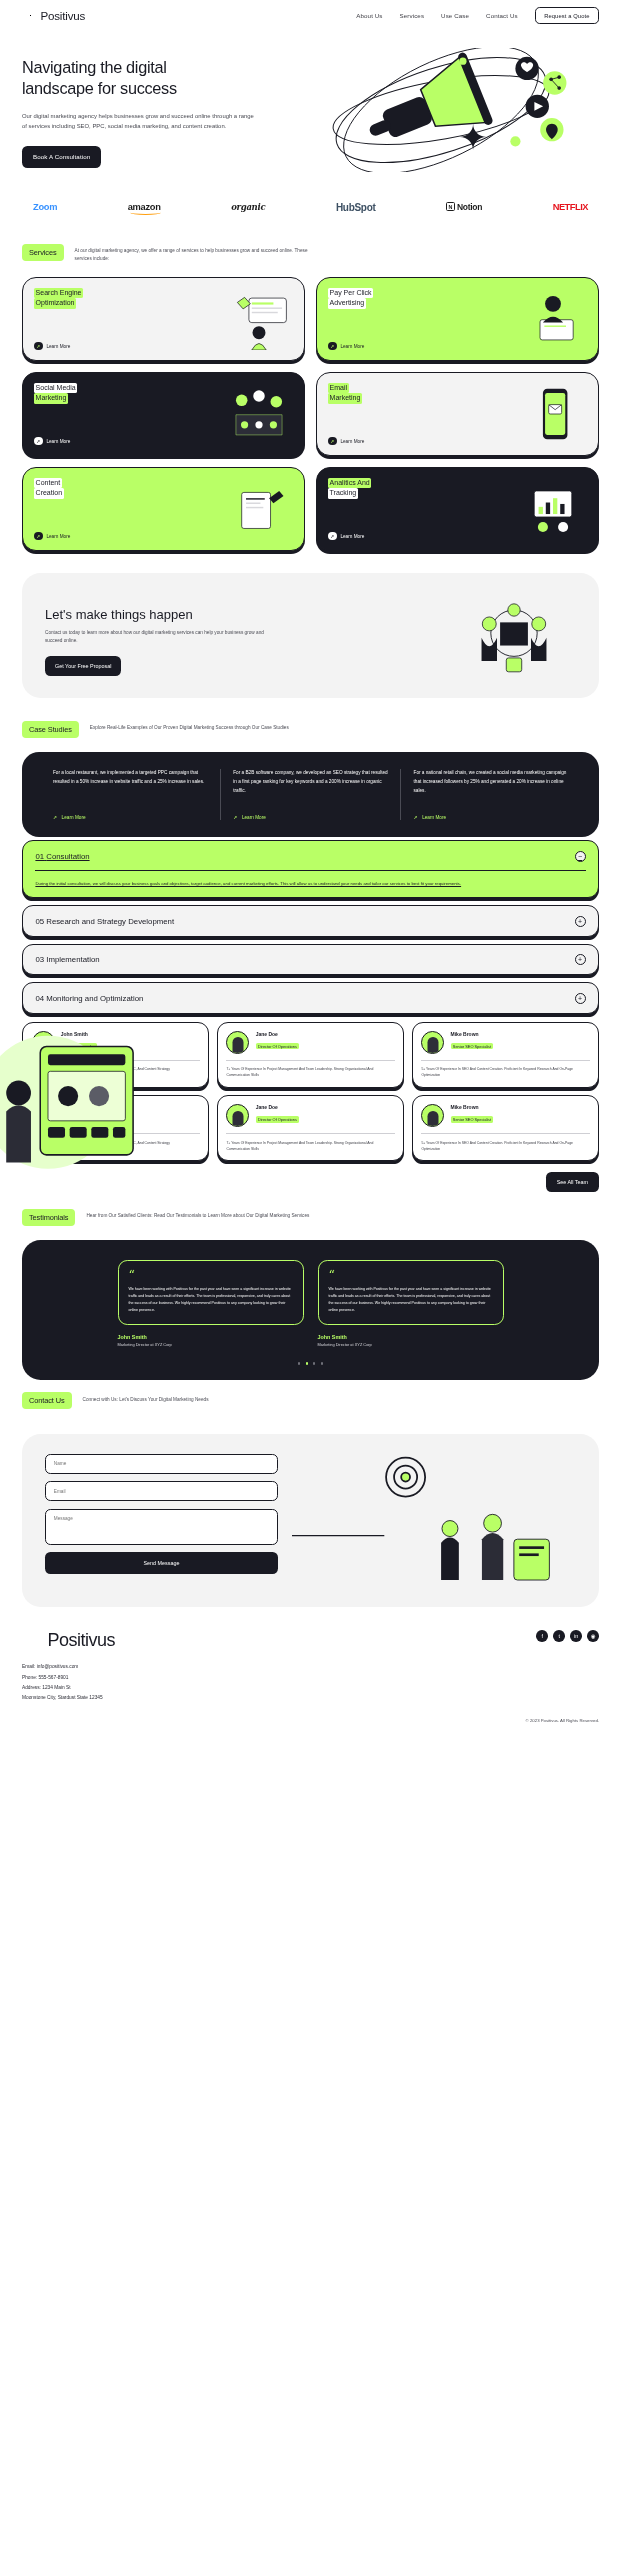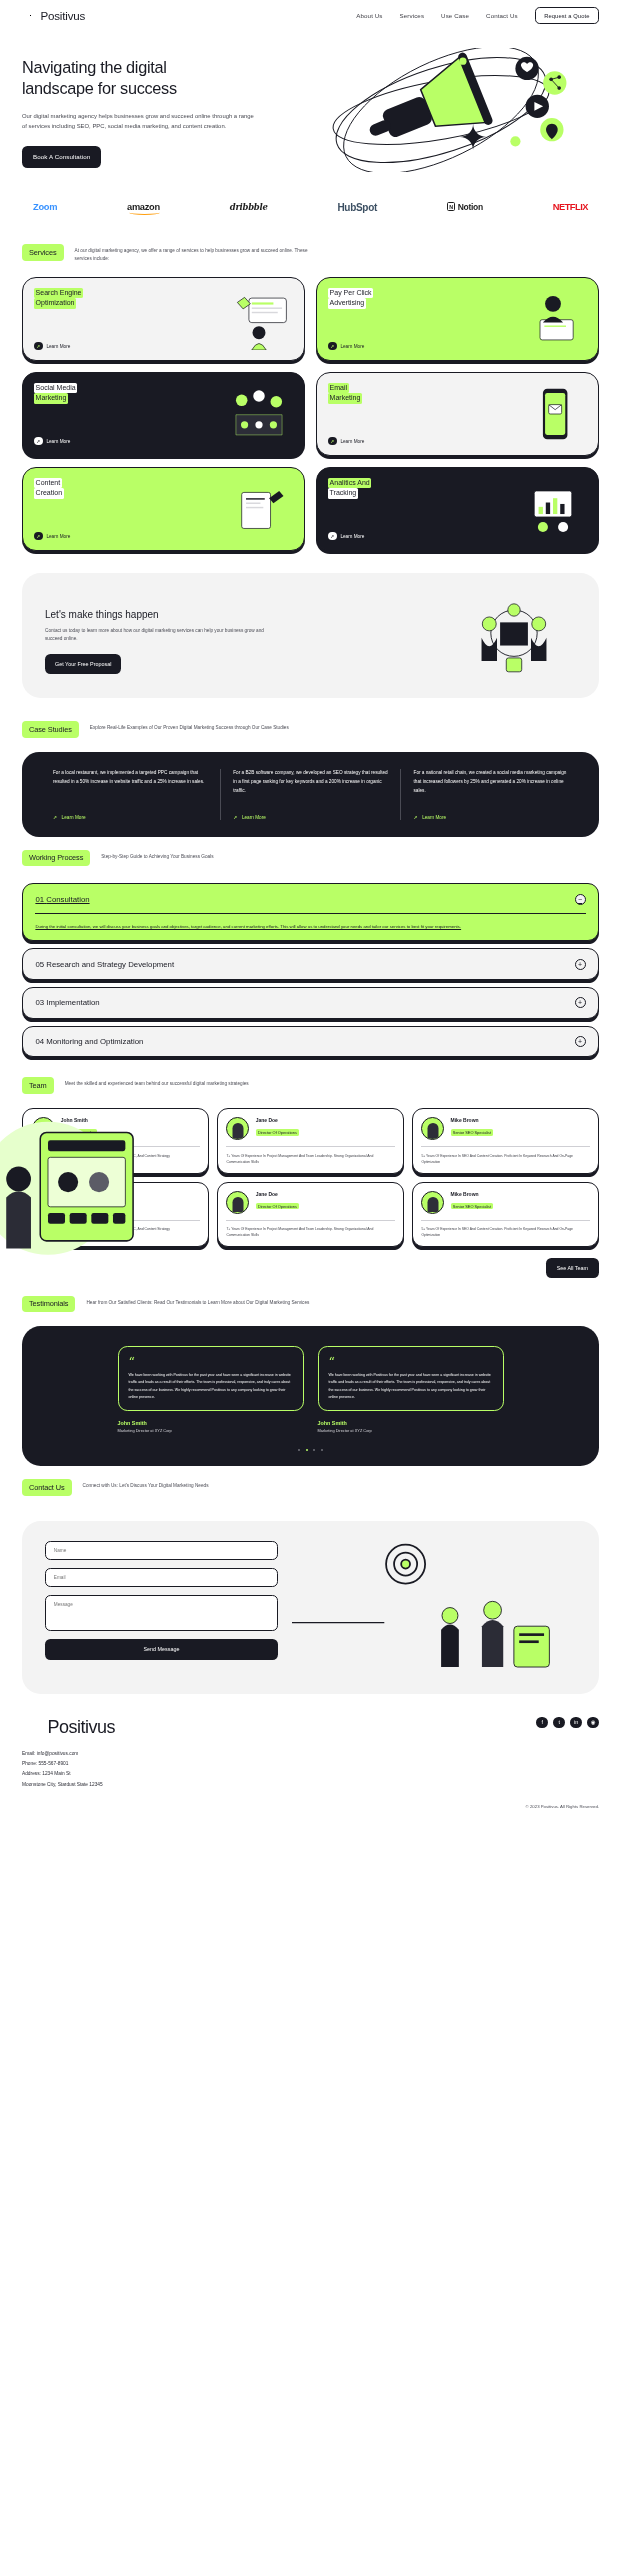--- a/index.html
+++ b/index.html
@@ -116,21 +116,21 @@
   .svc-card.dark .arrow-chip { background: #fff; color: #191A23; }
   .svc-art { width: 68px; position: relative; }
 
   
   .cta {
     background: #F3F3F3; border-radius: 18.6px; margin: 15.5px 0 11px;
     padding: 20px 23px; display: flex; align-items: center; justify-content: space-between;
     min-height: 99px;
   }
   .cta-left { max-width: 225px; }
-  .cta-title { font-size: 10px; font-weight: 500; margin-top: 12px; }
+  .cta-title { font-size: 13px; font-weight: 500; margin-top: 12px; }
   .cta-text { font-size: 4.7px; line-height: 1.8; color: #4a4b54; margin-top: 7px; }
   .cta-btn {
     margin-top: 11px; background: #191A23; color: #fff; border: none; border-radius: 5.4px;
     font-size: 5.4px; padding: 7px 10px; cursor: pointer;
   }
   .cta-art { width: 124px; height: 85px; position: relative; }
 
   
   .cases {
     background: #191A23; border-radius: 17px; padding: 17px 18.6px;
@@ -294,21 +294,21 @@
         <path d="M244 140 c0-10 8-18 18-18 c-10 0-18-8-18-18 c0 10-8 18-18 18 c10 0 18 8 18 18z" fill="#191A23"></path>
         <circle cx="302" cy="128" r="7" fill="#B9FF66"></circle>
         <circle cx="230" cy="18" r="5" fill="#B9FF66"></circle>
       </svg>
     </div>
   </div>
 
   <div class="logos">
     <span class="logo logo-zoom">Zoom</span>
     <span class="logo logo-amazon">amazon</span>
-    <span class="logo logo-dribbble">dribbble</span>
+    <span class="logo logo-dribbble">organic</span>
     <span class="logo logo-hubspot">HubSpot</span>
     <span class="logo logo-notion">
       <span class="notion-mark">N</span>
       <span>Notion</span>
     </span>
     <span class="logo logo-netflix">NETFLIX</span>
   </div>
 
   <div class="sec-head">
     <span class="pill">Services</span>
@@ -497,24 +497,20 @@
     </div>
     <div class="case">
       <div class="case-text">For a national retail chain, we created a social media marketing campaign that increased followers by 25% and generated a 20% increase in online sales.</div>
       <div class="case-learn">
         <span>↗</span>
         <span>Learn More</span>
       </div>
     </div>
   </div>
 
-  <div class="sec-head">
-    <span class="pill">Working Process</span>
-    <span class="sec-desc">Step-by-Step Guide to Achieving Your Business Goals</span>
-  </div>
   <div class="process">
     <div class="acc open">
       <div class="acc-head">
         <div class="acc-title">
           <span>01</span>
           <span>Consultation</span>
         </div>
         <span class="acc-toggle">−</span>
       </div>
       <div class="acc-body">During the initial consultation, we will discuss your business goals and objectives, target audience, and current marketing efforts. This will allow us to understand your needs and tailor our services to best fit your requirements.</div>
@@ -541,24 +537,20 @@
       <div class="acc-head">
         <div class="acc-title">
           <span>04</span>
           <span>Monitoring and Optimization</span>
         </div>
         <span class="acc-toggle">+</span>
       </div>
     </div>
   </div>
 
-  <div class="sec-head">
-    <span class="pill">Team</span>
-    <span class="sec-desc">Meet the skilled and experienced team behind our successful digital marketing strategies</span>
-  </div>
   <div class="team-wrap">
     <div class="team-grid">
       <div class="team-row">
         <div class="tcard">
           <div class="tcard-top">
             <div class="tavatar"></div>
             <div>
               <div class="tname">John Smith</div>
               <div class="trole">CEO and Founder</div>
             </div>

